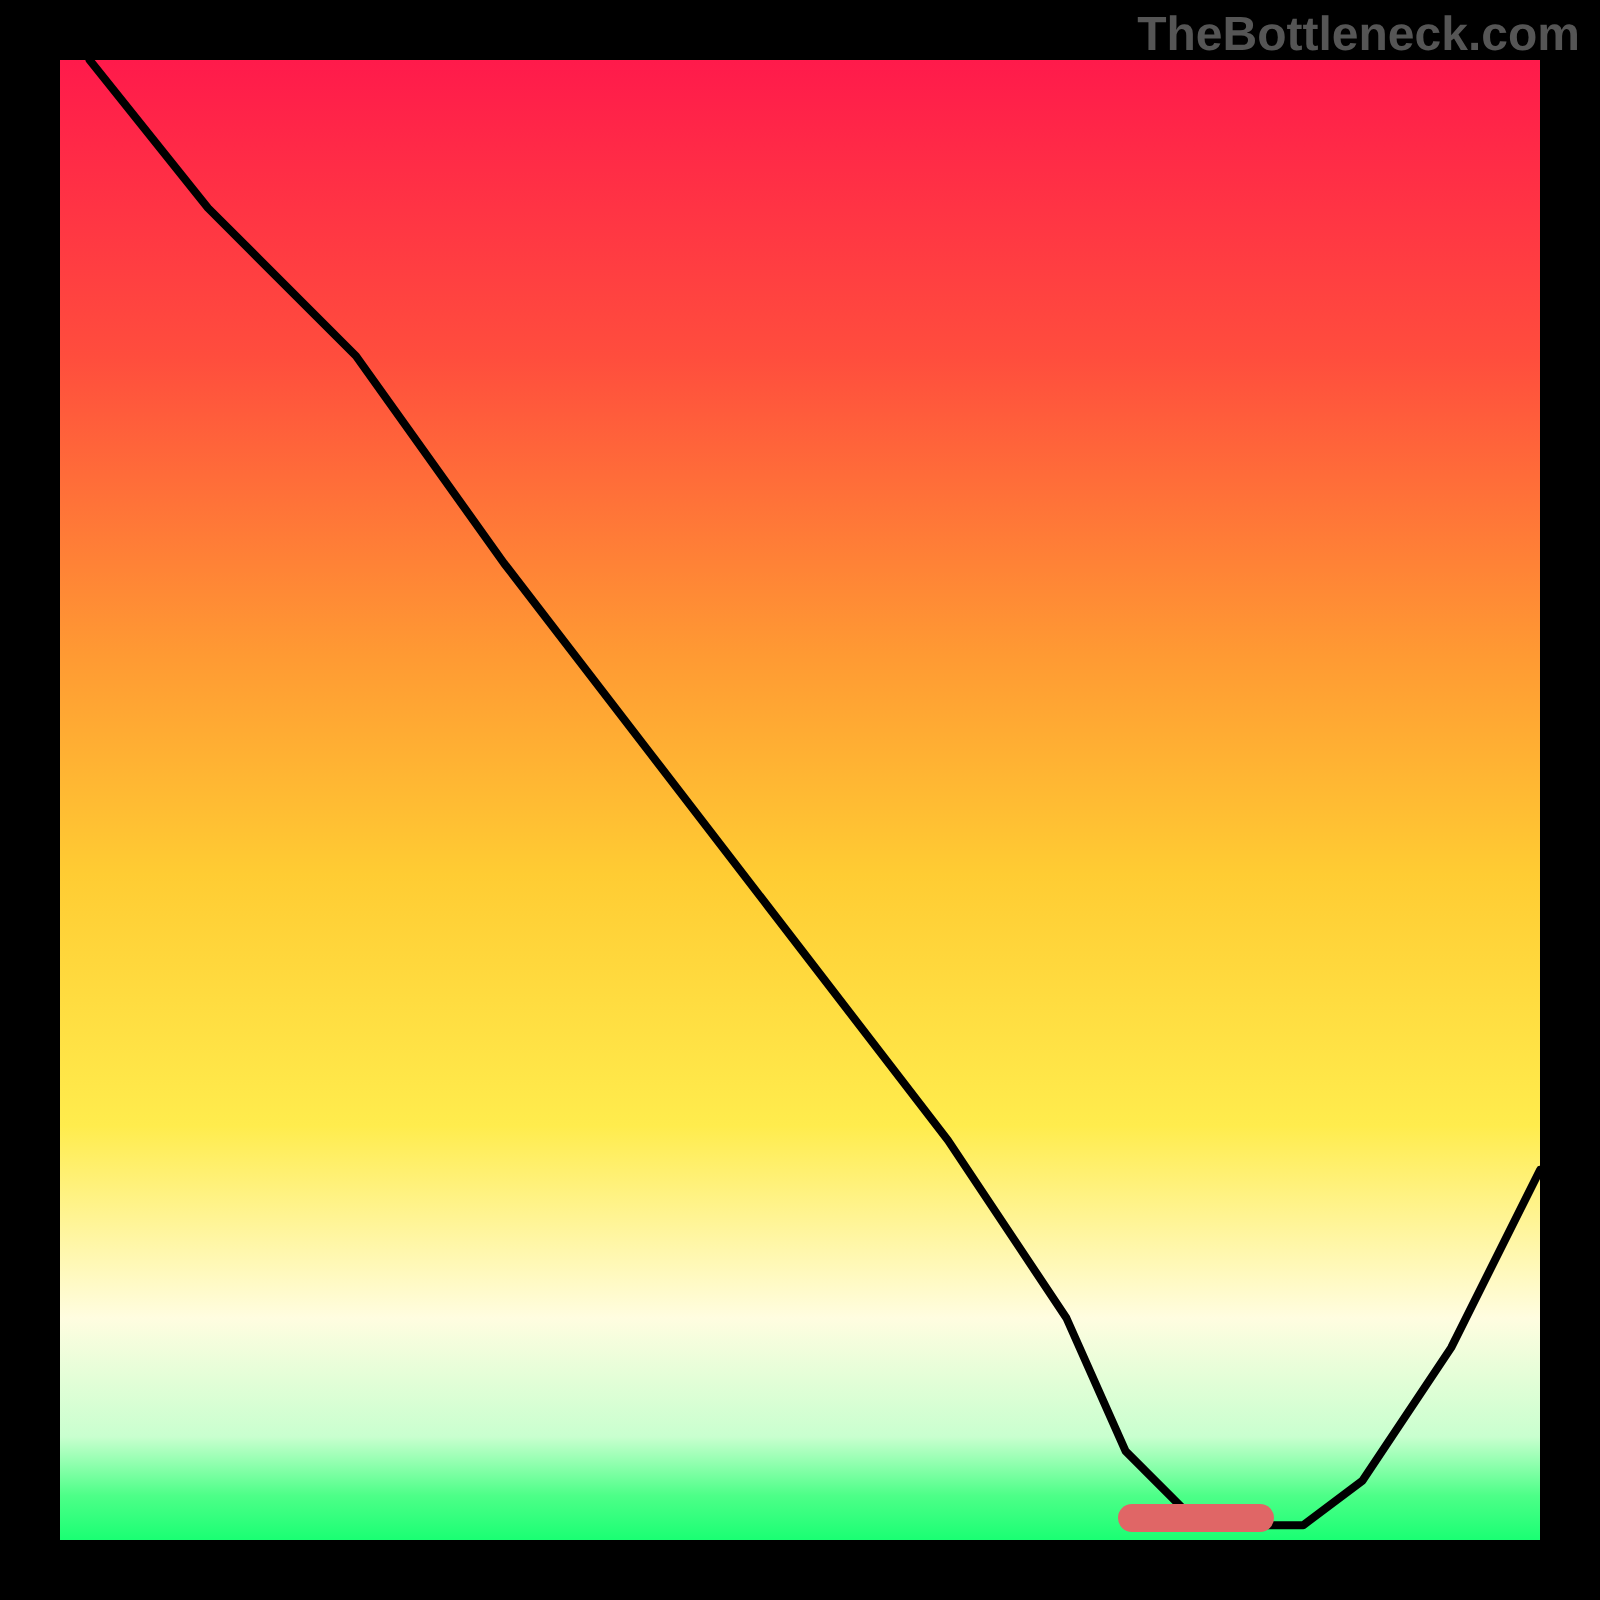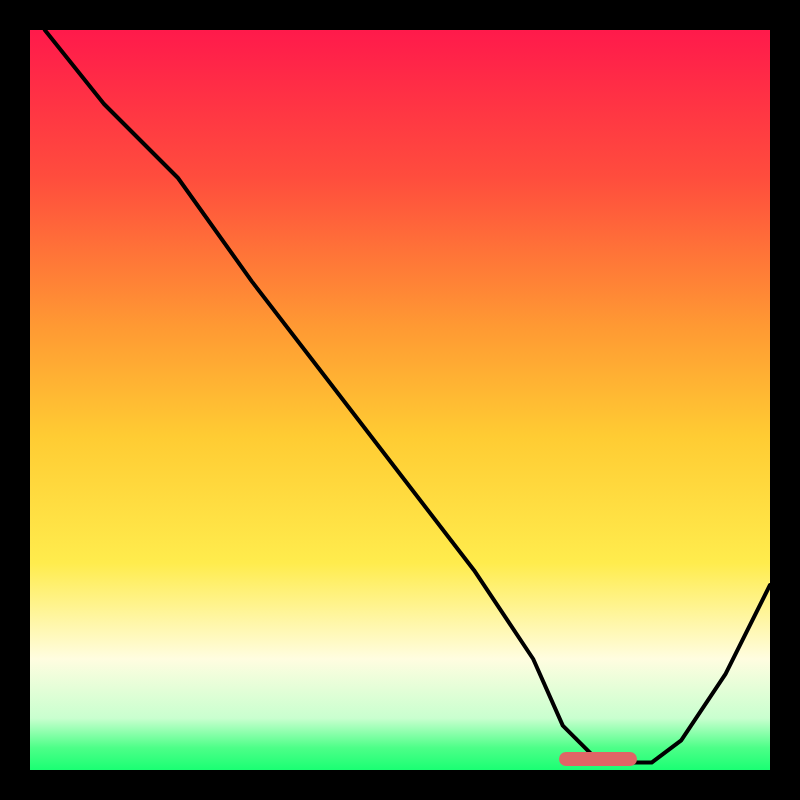--- a/index.html
+++ b/index.html
@@ -47,20 +47,21 @@
     position: absolute;
     background: #e06666;
     border-radius: 8px;
     height: 14px;
   }
 </style>
 </head>
 <body>
 
 <div class="container">
+  <div class="watermark">TheBottleneck.com</div>
 
   <div class="plot">
     <div class="gradient" id="grad" style="background: linear-gradient(rgb(255, 26, 75) 0%, rgb(255, 77, 61) 20%, rgb(255, 153, 51) 40%, rgb(255, 204, 51) 55%, rgb(255, 236, 77) 72%, rgb(255, 253, 224) 85%, rgb(201, 255, 207) 93%, rgb(77, 255, 136) 97%, rgb(26, 255, 115) 100%);"></div>
     <svg class="curve" id="curve-svg" viewBox="0 0 740 740" preserveAspectRatio="none">
       <path id="curve-path" fill="none" d="M 14.8 0.0 L 74.0 74.0 L 148.0 148.0 L 222.0 251.6 L 296.0 347.8 L 370.0 444.0 L 444.0 540.2 L 503.2 629.0 L 532.8 695.6 L 562.4 725.2 L 592.0 732.6 L 621.6 732.6 L 651.2 710.4 L 695.6 643.8 L 740.0 555.0 " stroke="#000000" stroke-width="4" stroke-linejoin="round" stroke-linecap="round"></path>
     </svg>
     <div class="marker" id="marker" style="left: 529.1px; width: 77.7px; top: 721.9px; background: rgb(224, 102, 102);"></div>
   </div>
 </div>
 

